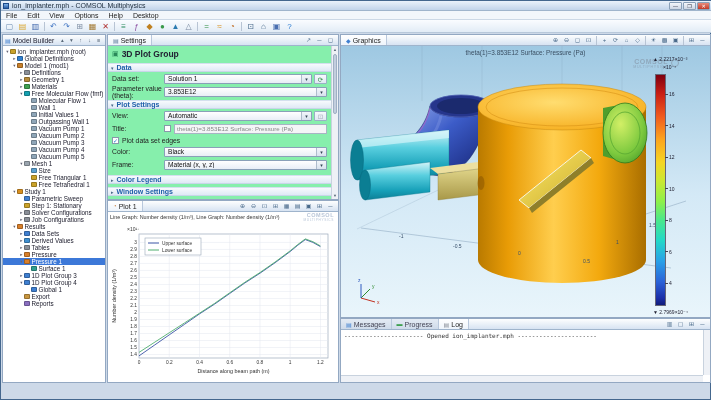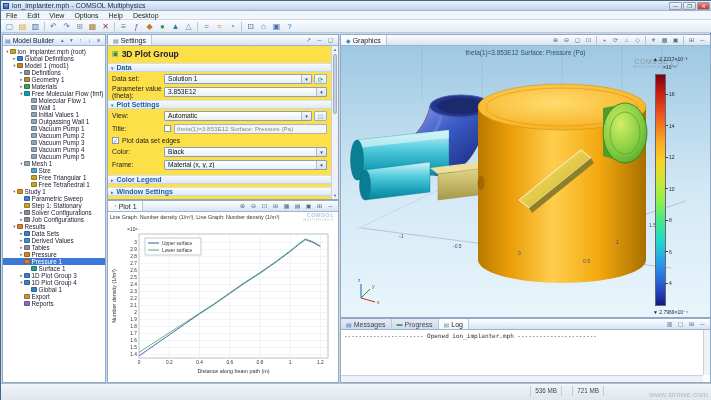--- a/index.html
+++ b/index.html
@@ -43,21 +43,21 @@
   #mb-tools .tbi { width:8px; height:9px; } #mb-tools .tbi .g { font-size:5.5px; line-height:9px; color:#5a6a7a; }
   #tree { position:absolute; left:0; top:11px; right:0; bottom:0; overflow:hidden; background:#fff; padding-top:2px; }
   .trow { display:flex; align-items:center; height:7px; white-space:nowrap; }
   .trow .arr { width:5px; font-size:4.5px; color:#667; text-align:center; flex:none; }
   .trow .nico { width:5.5px; height:5.5px; border-radius:1px; margin-right:2px; flex:none; border:0.5px solid rgba(0,0,0,0.25); }
   .trow .lbl { font-size:6.3px; color:#1a1a2a; }
   .trow.sel { background:#3c78d8; } .trow.sel .lbl { color:#fff; }
 
   
   #settings-panel { left:106px; top:33px; width:232px; height:166px; overflow:hidden; }
-  .sform { position:absolute; left:0; top:11px; right:7px; bottom:0; background:#fde047; }
+  .sform { position:absolute; left:0; top:11px; right:7px; bottom:0; background:#86efac; }
   .stitle { display:flex; align-items:center; gap:3px; padding:3px 4px 2px 4px; }
   .stitle .ticon { font-style:normal; color:#2a8a5a; font-size:7px; }
   .stitle .t { font-size:8.5px; font-weight:bold; color:#223; }
   .sechdr { height:9px; background:linear-gradient(#f7fafd,#dfe9f5); border-top:1px solid #d4e0ee; border-bottom:1px solid #c8d6e8; display:flex; align-items:center; padding:0 3px; margin-top:2px; }
   .sechdr .a { font-size:5px; color:#4a6a8a; margin-right:3px; }
   .sechdr .s { font-size:7px; font-weight:bold; color:#1f5fa9; }
   .frow { display:flex; align-items:center; height:13px; padding:0 4px; }
   .frow .flabel { width:52px; flex:none; font-size:6.8px; color:#222; }
   .combo { flex:1; height:10px; border:1px solid #8aa0b8; background:linear-gradient(#ffffff,#e8eef6); display:flex; align-items:center; border-radius:1px; }
   .combo .cv { flex:1; font-size:6.6px; padding-left:3px; color:#111; white-space:nowrap; overflow:hidden; }
@@ -716,19 +716,14 @@
           <span class="tbi"><i class="g">▢</i></span>
           <span class="tbi"><i class="g">⊞</i></span>
           <span class="tbi"><i class="g">─</i></span>
         </span>
       </div>
     <div id="msg-content">---------------------- Opened ion_implanter.mph ----------------------</div>
     <div id="msg-vscroll"></div>
     <div id="msg-hscroll"></div>
   </div>
 
-  <div id="statusbar">
-    <span class="sbcell" id="sb-mem1">536 MB</span>
-    <span class="sbcell" id="sb-mem2">721 MB</span>
-    <span id="sb-watermark">www.simwe.com</span>
-  </div>
 
 </div>
 
 </body></html>

